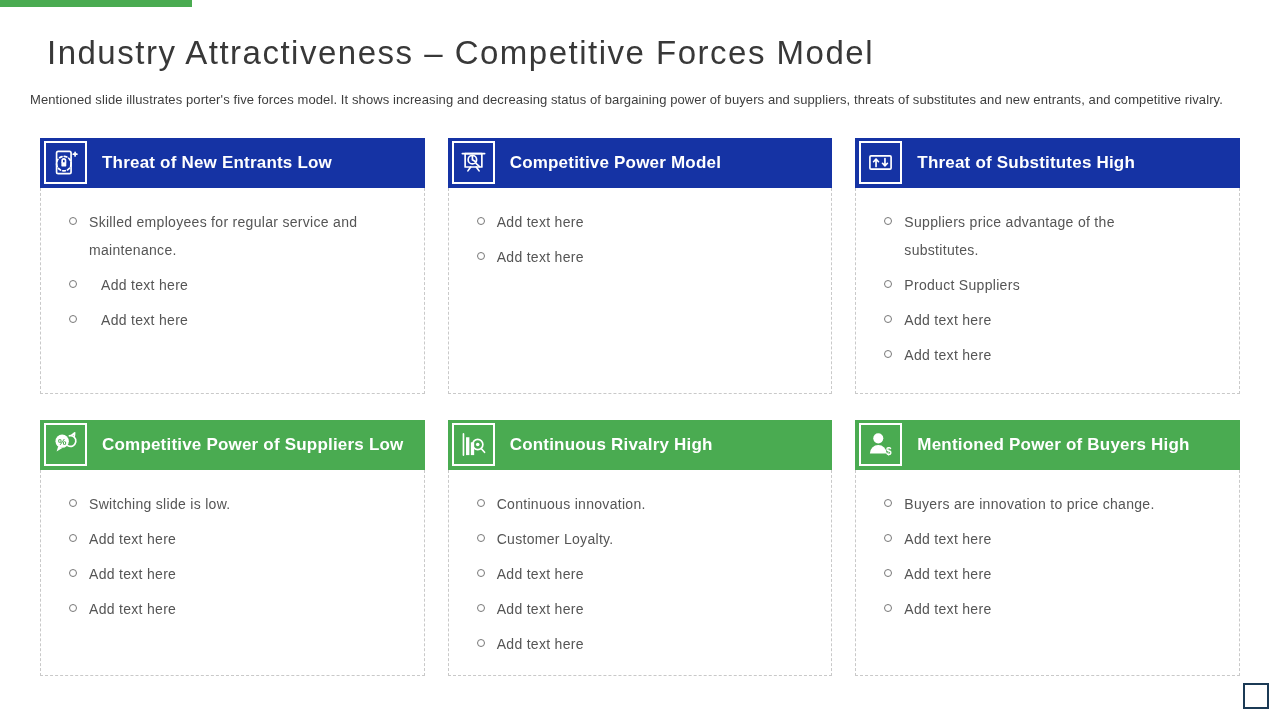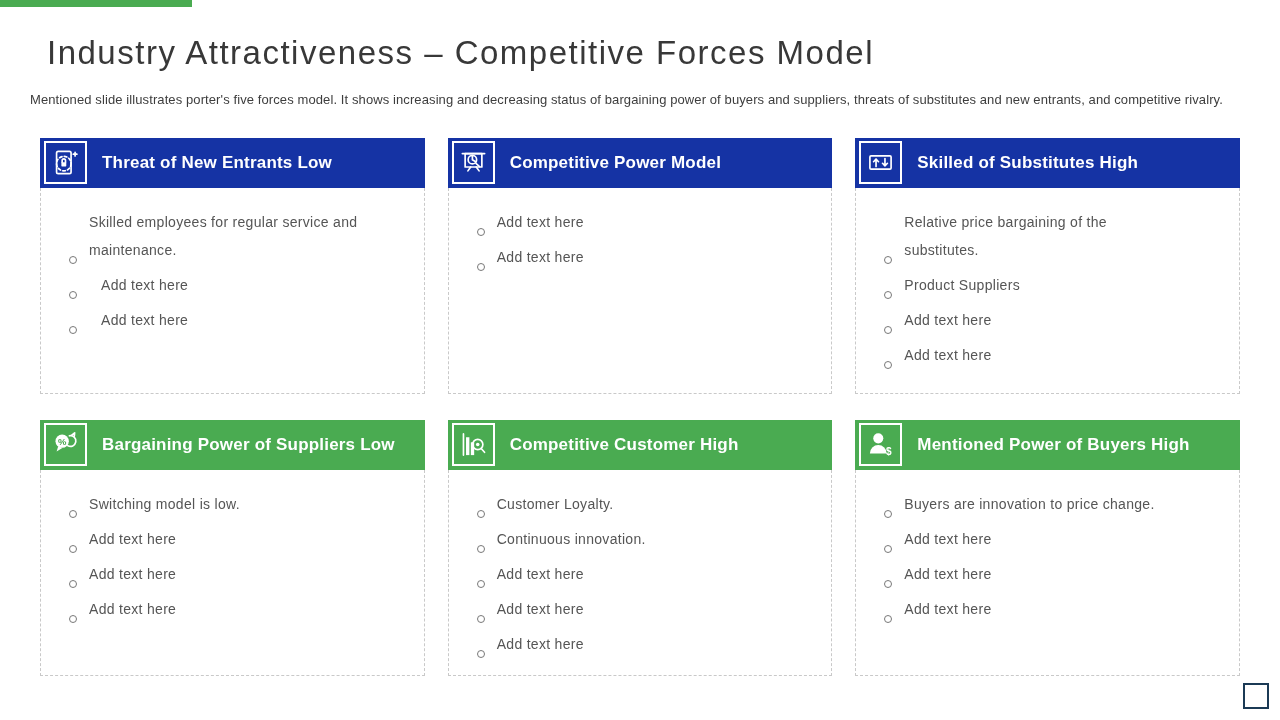--- a/index.html
+++ b/index.html
@@ -43,21 +43,21 @@
   .card-title{
     color:#ffffff;font-weight:bold;font-size:17px;letter-spacing:0.2px;
     white-space:nowrap;
   }
   .card-body{
     flex:1;background:#ffffff;border:1px dashed #c9c9c9;border-top:none;
     padding:20px 60px 0 28px;box-sizing:border-box;
   }
   .bullets{list-style:none;margin:0;padding:0;}
   .bullets li{
-    display:flex;align-items:flex-end;
+    display:flex;align-items:flex-start;
     color:#555555;font-size:14px;line-height:28px;margin-bottom:7px;
     letter-spacing:0.3px;
   }
   .marker{
     flex:none;width:8px;height:8px;border:1.5px solid #787878;border-radius:50%;
     margin-top:9px;margin-right:12px;box-sizing:border-box;
   }
   li.indent .marker{margin-right:24px;}
   .corner-square{
     position:absolute;left:1243px;top:683px;width:26px;height:26px;
@@ -133,27 +133,27 @@
 
   <div class="card blue">
     <div class="card-header">
       <span class="icon-box">
             <svg viewBox="0 0 26 26">
               <rect x="3.5" y="7" width="19" height="12" rx="1"></rect>
               <path d="M9 16.5 V10 M6.8 12.3 L9 10 l2.2 2.3"></path>
               <path d="M17 9.5 V16 M14.8 13.7 L17 16 l2.2 -2.3"></path>
             </svg>
           </span>
-      <span class="card-title">Skilled of Substitutes High</span>
-    </div>
-    <div class="card-body">
-      <ul class="bullets">
-            <li>
-              <span class="marker"></span>
-              <span>Relative price bargaining of the substitutes.</span>
+      <span class="card-title">Threat of Substitutes High</span>
+    </div>
+    <div class="card-body">
+      <ul class="bullets">
+            <li>
+              <span class="marker"></span>
+              <span>Suppliers price advantage of the substitutes.</span>
             </li>
             <li>
               <span class="marker"></span>
               <span>Product Suppliers</span>
             </li>
             <li>
               <span class="marker"></span>
               <span>Add text here</span>
             </li>
             <li>
@@ -168,27 +168,27 @@
     <div class="card-header">
       <span class="icon-box">
             <svg viewBox="0 0 26 26">
               <circle cx="10" cy="10" r="6" fill="#fff" stroke="none"></circle>
               <path d="M6.5 14.5 L5 19.2 l5.2 -3 z" fill="#fff" stroke="none"></path>
               <text x="10" y="13" font-size="8.5" font-weight="bold" fill="var(--hc,#4aab51)" text-anchor="middle" stroke="none">%</text>
               <path d="M16.5 5.2 a4.8 4.8 0 1 1 -1.5 8.8" fill="none"></path>
               <path d="M18.6 4.6 l2.6 -2.1 -0.3 3.1"></path>
             </svg>
           </span>
-      <span class="card-title">Bargaining Power of Suppliers Low</span>
-    </div>
-    <div class="card-body">
-      <ul class="bullets">
-            <li>
-              <span class="marker"></span>
-              <span>Switching model is low.</span>
+      <span class="card-title">Competitive Power of Suppliers Low</span>
+    </div>
+    <div class="card-body">
+      <ul class="bullets">
+            <li>
+              <span class="marker"></span>
+              <span>Switching slide is low.</span>
             </li>
             <li>
               <span class="marker"></span>
               <span>Add text here</span>
             </li>
             <li>
               <span class="marker"></span>
               <span>Add text here</span>
             </li>
             <li>
@@ -204,31 +204,31 @@
       <span class="icon-box">
             <svg viewBox="0 0 26 26">
               <path d="M4 3.5 v19"></path>
               <rect x="6.3" y="6.5" width="3" height="16" fill="#fff" stroke="none"></rect>
               <rect x="10.6" y="11" width="3" height="11.5" fill="#fff" stroke="none"></rect>
               <circle cx="16.8" cy="13" r="4.6"></circle>
               <circle cx="16.8" cy="13" r="1.6" fill="#fff" stroke="none"></circle>
               <path d="M19.9 16.6 l3 3.4"></path>
             </svg>
           </span>
-      <span class="card-title">Competitive Customer High</span>
-    </div>
-    <div class="card-body">
-      <ul class="bullets">
+      <span class="card-title">Continuous Rivalry High</span>
+    </div>
+    <div class="card-body">
+      <ul class="bullets">
+            <li>
+              <span class="marker"></span>
+              <span>Continuous innovation.</span>
+            </li>
             <li>
               <span class="marker"></span>
               <span>Customer Loyalty.</span>
-            </li>
-            <li>
-              <span class="marker"></span>
-              <span>Continuous innovation.</span>
             </li>
             <li>
               <span class="marker"></span>
               <span>Add text here</span>
             </li>
             <li>
               <span class="marker"></span>
               <span>Add text here</span>
             </li>
             <li>

